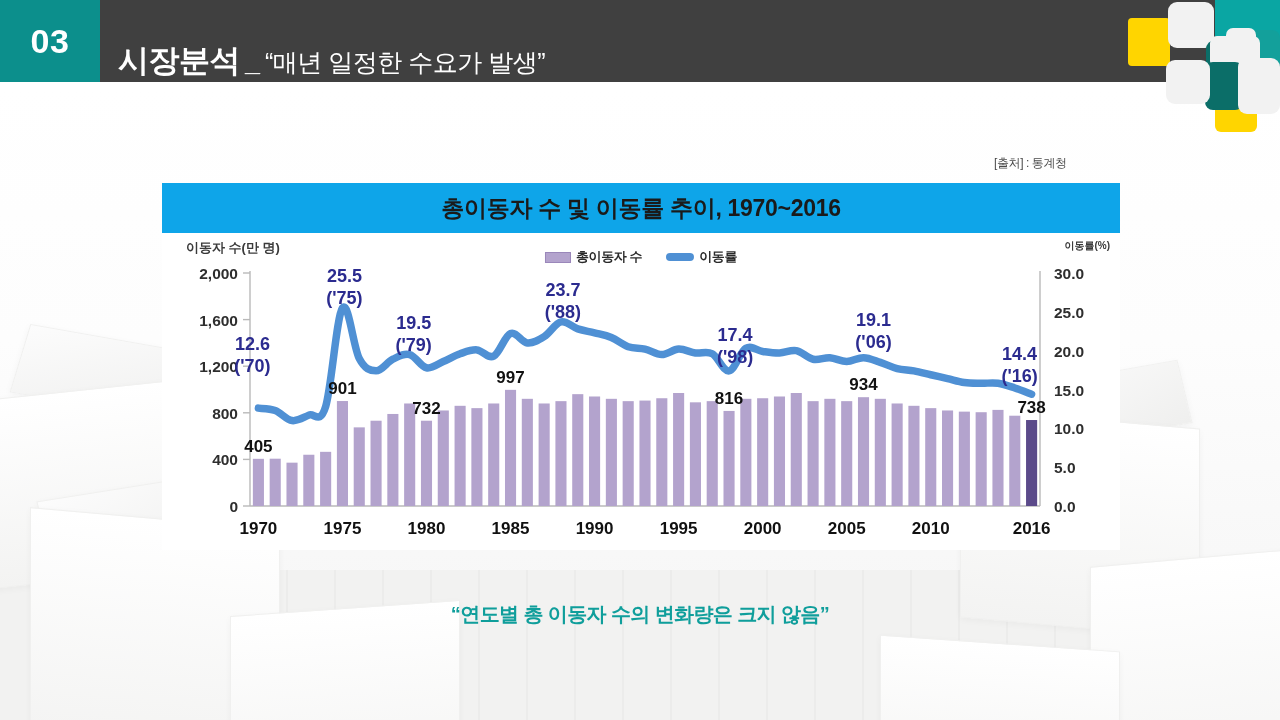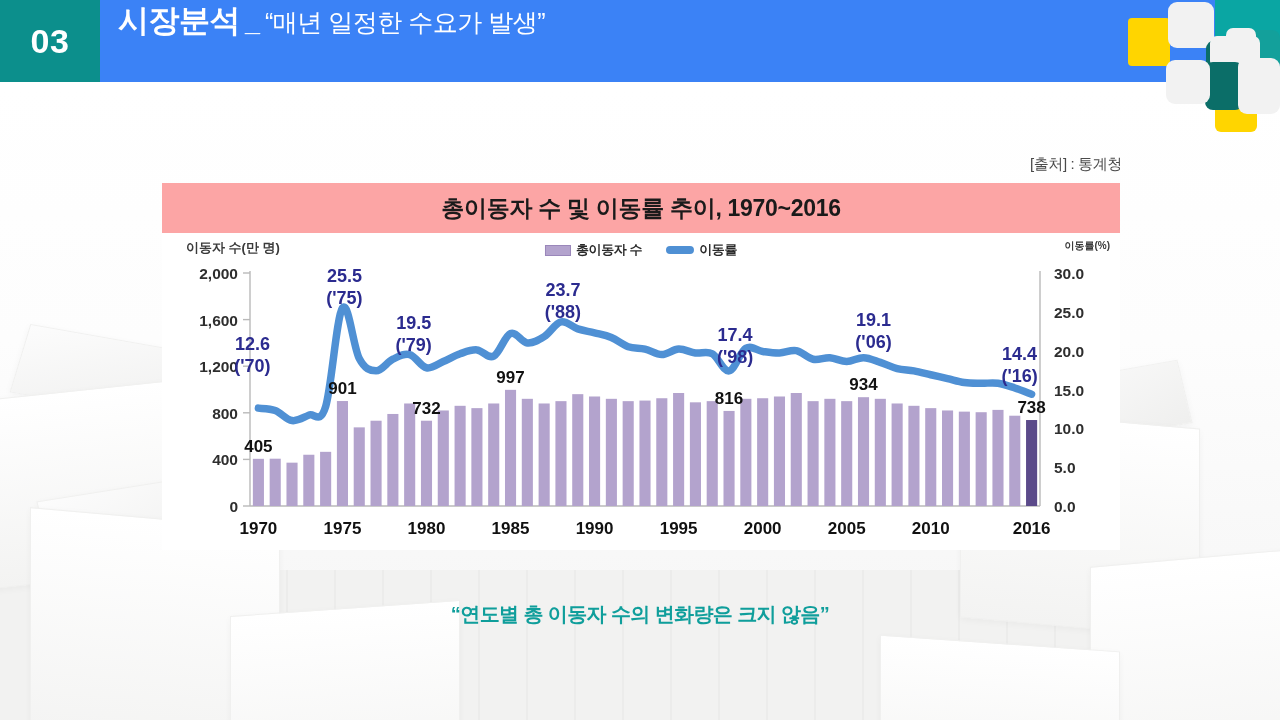--- a/index.html
+++ b/index.html
@@ -41,22 +41,22 @@
   .b3 { left: 230px;  top: 520px; width: 230px; height: 200px; transform: skewY(-4deg); }
   .b4 { left: 960px;  top: 330px; width: 240px; height: 210px; transform: skewY(5deg); }
   .b4f{ left: 985px;  top: 288px; width: 200px; height: 66px;  transform: skewY(-10deg) skewX(13deg); }
   .b5 { left: 1090px; top: 470px; width: 200px; height: 250px; transform: skewY(-5deg); }
   .b6 { left: 880px;  top: 555px; width: 240px; height: 165px; transform: skewY(4deg); }
   .b8 { left: 760px;  top: 300px; width: 130px; height: 120px; transform: skewY(7deg); opacity: .55; }
 
   
   .header {
     position: absolute; left: 0; top: 0; width: 1280px; height: 82px;
-    background: #3b82f6;
-    display: flex; align-items: flex-start;
+    background: #404040;
+    display: flex; align-items: flex-end;
     z-index: 5;
   }
   .num-badge {
     width: 100px; height: 82px; background: #0c8f8c;
     display: flex; align-items: center; justify-content: center;
     color: #ffffff; font-size: 34px; font-weight: bold; letter-spacing: .5px;
   }
   .header-title {
     display: flex; align-items: baseline; padding-left: 18px;
     color: #ffffff; white-space: nowrap;
@@ -67,38 +67,38 @@
 
   
   .deco { position: absolute; right: 0; top: 0; width: 170px; height: 132px; z-index: 6; }
 
   
   .chart-card {
     position: absolute; left: 162px; top: 183px; width: 958px; height: 367px;
     background: #ffffff; z-index: 4;
   }
   .chart-titlebar {
-    height: 50px; background: #fca5a5;
+    height: 50px; background: #0ea5e9;
     display: flex; align-items: center; justify-content: center;
   }
   .chart-title {
     font-size: 23px; font-weight: bold; color: #1a1a1a; letter-spacing: -0.3px;
   }
   .chart-source {
-    position: absolute; left: 1030px; top: 155px; z-index: 6;
-    font-size: 15px; color: #4a4a4a; letter-spacing: -0.4px;
+    position: absolute; left: 994px; top: 155px; z-index: 6;
+    font-size: 12px; color: #4a4a4a; letter-spacing: -0.4px;
   }
 
   .axis-head {
     position: relative; height: 30px;
   }
   .axis-name-left  { position: absolute; left: 24px;  top: 6px; font-size: 13px; font-weight: bold; color: #3a3a3a; }
   .axis-name-right { position: absolute; right: 10px; top: 6px; font-size: 10px; font-weight: bold; color: #3a3a3a; }
   .legend {
-    position: absolute; left: 50%; top: 8px; transform: translateX(-50%);
+    position: absolute; left: 50%; top: 15px; transform: translateX(-50%);
     display: flex; align-items: center; gap: 24px; white-space: nowrap;
   }
   .legend-item { display: flex; align-items: center; gap: 5px; }
   .sw-bar  { width: 26px; height: 11px; background: #b3a3cd; border: 1px solid #9a87ba; }
   .sw-line { width: 28px; height: 8px;  background: #4f90d4; border-radius: 4px; }
   .legend-label { font-size: 13px; font-weight: bold; color: #2a2a2a; letter-spacing: -0.4px; }
 
   .plot-wrap { position: relative; width: 958px; height: 287px; }
   .plot-svg  { display: block; }
 

